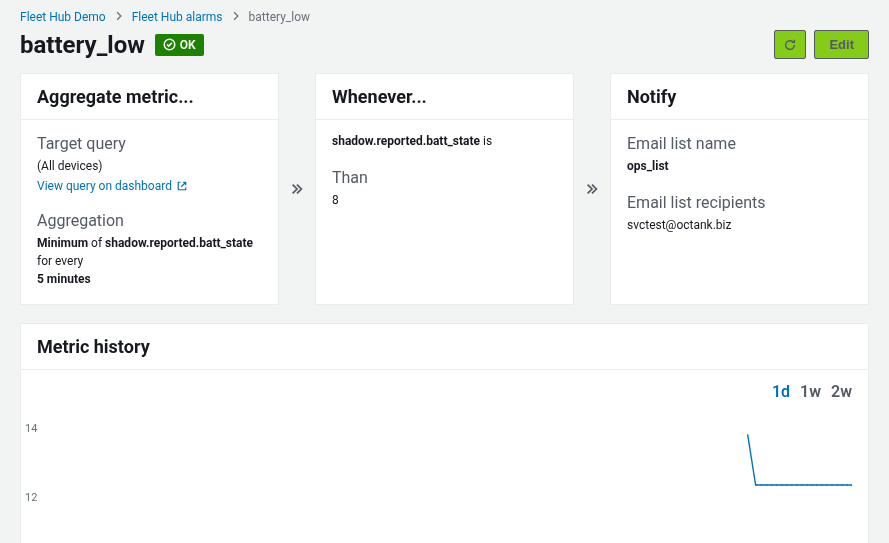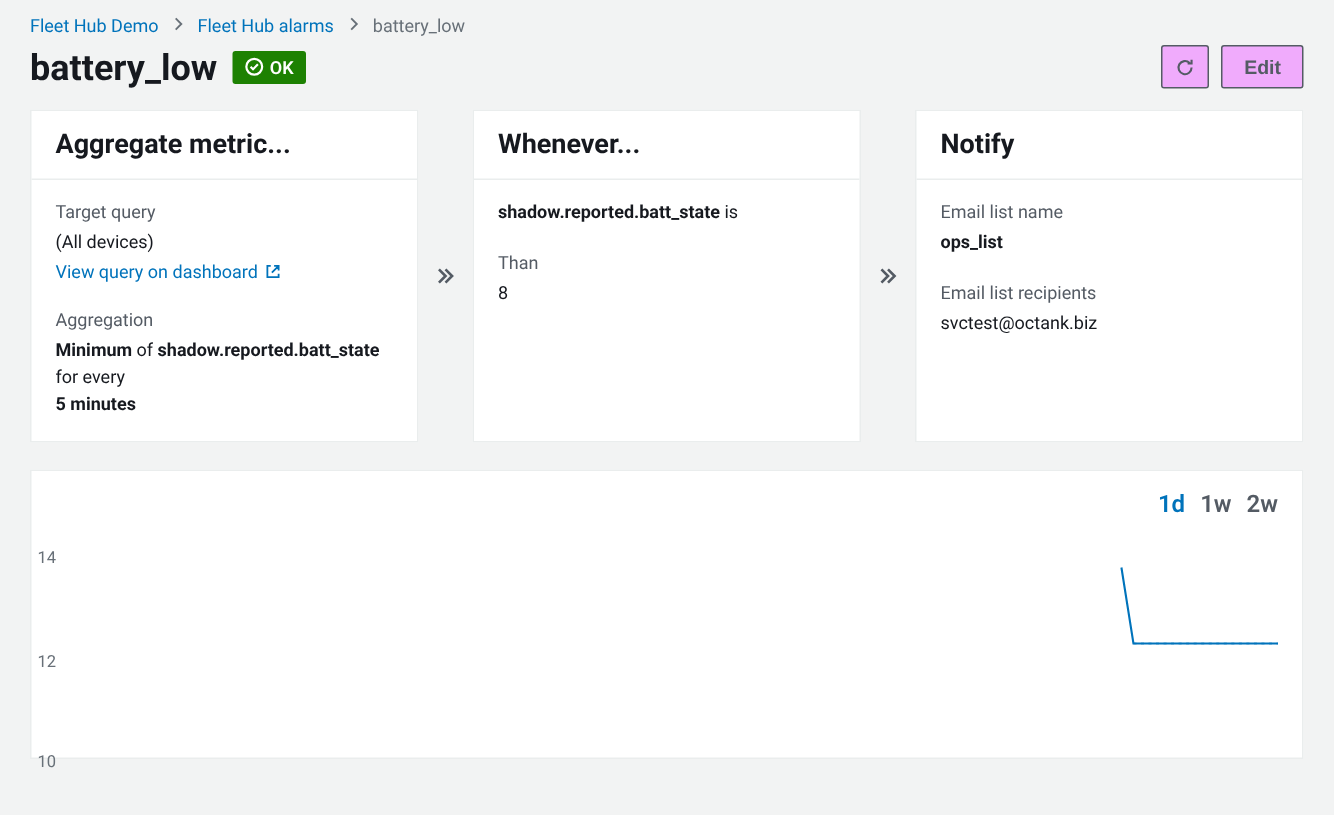--- a/index.html
+++ b/index.html
@@ -38,21 +38,21 @@
     background: #1d8102;
     color: #fff;
     font-weight: 600;
     font-size: 12px;
     padding: 4px 8px;
     border-radius: 2px;
   }
   .status-badge svg { width: 13px; height: 13px; }
   .header-actions { display: flex; gap: 8px; }
   .btn {
-    background: #f0abfc;
+    background: #84cc16;
     border: 1px solid #545b64;
     border-radius: 2px;
     padding: 6px 14px;
     font-size: 13px;
     font-weight: 600;
     color: #545b64;
     cursor: pointer;
     display: inline-flex;
     align-items: center;
     gap: 6px;
@@ -79,21 +79,21 @@
     border-bottom: 1px solid #eaeded;
   }
   .card-body {
     padding: 12px 16px 16px;
     font-size: 12px;
     color: #16191f;
     display: flex;
     flex-direction: column;
     gap: 4px;
   }
-  .label { color: #545b64; font-size: 12px; margin-top: 2px; }
+  .label { color: #545b64; font-size: 16px; margin-top: 2px; }
   .value { font-size: 12px; line-height: 1.5; }
   .link { color: #0073bb; text-decoration: none; display: inline-flex; align-items: center; gap: 4px; }
   .link svg { width: 12px; height: 12px; stroke: #0073bb; fill: none; }
   .gap { height: 8px; }
   .arrow-col {
     display: flex;
     align-items: center;
     justify-content: center;
     width: 20px;
     color: #687078;
@@ -219,20 +219,21 @@
       <div class="label">Email list name</div>
       <div class="value"><b>ops_list</b></div>
       <div class="gap"></div>
       <div class="label">Email list recipients</div>
       <div class="value">svctest@octank.biz</div>
     </div>
   </div>
 </div>
 
 <div class="metric-card">
+  <div class="card-header">Metric history</div>
   <div class="timeframe">
     <span class="active">1d</span>
     <span>1w</span>
     <span>2w</span>
   </div>
   <div class="chart-wrap">
     <div class="y-axis" id="ytick-14" style="top: 26.6667px;">14</div>
     <div class="y-axis" id="ytick-12" style="top: 96px;">12</div>
     <div class="y-axis" id="ytick-10" style="top: 133.333px; margin-top: 30px;">10</div>
     <svg class="chart-svg" id="chart-svg" viewBox="0 0 800 160" preserveAspectRatio="none">

